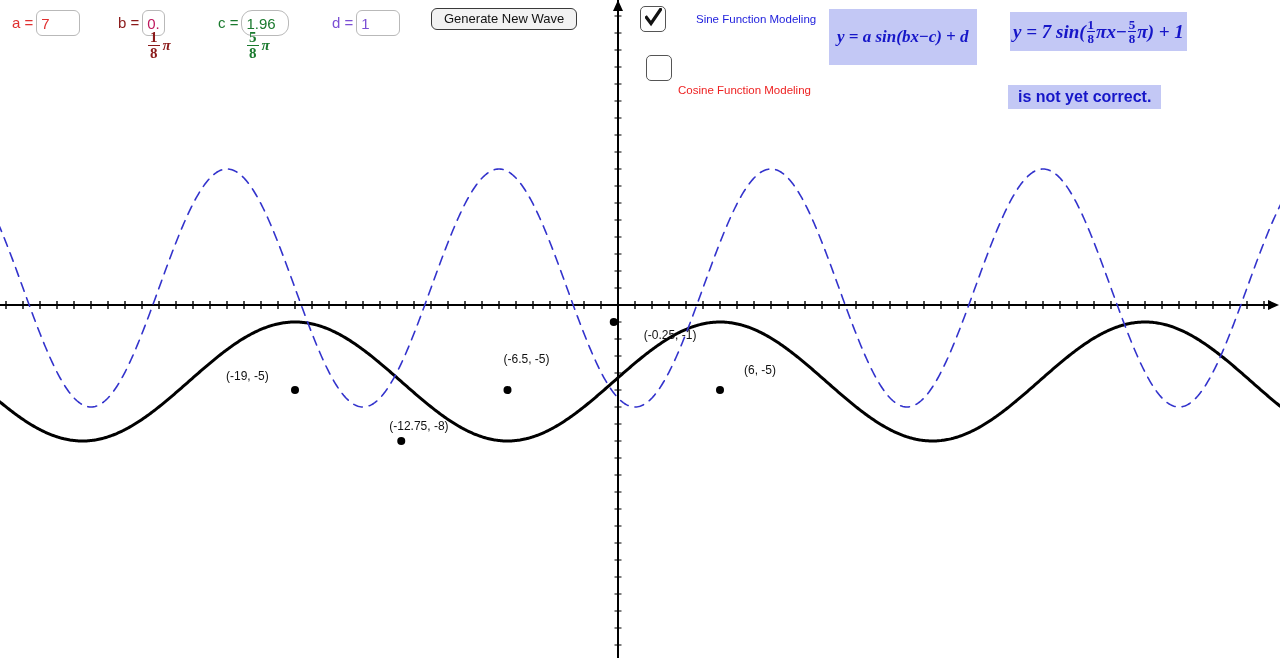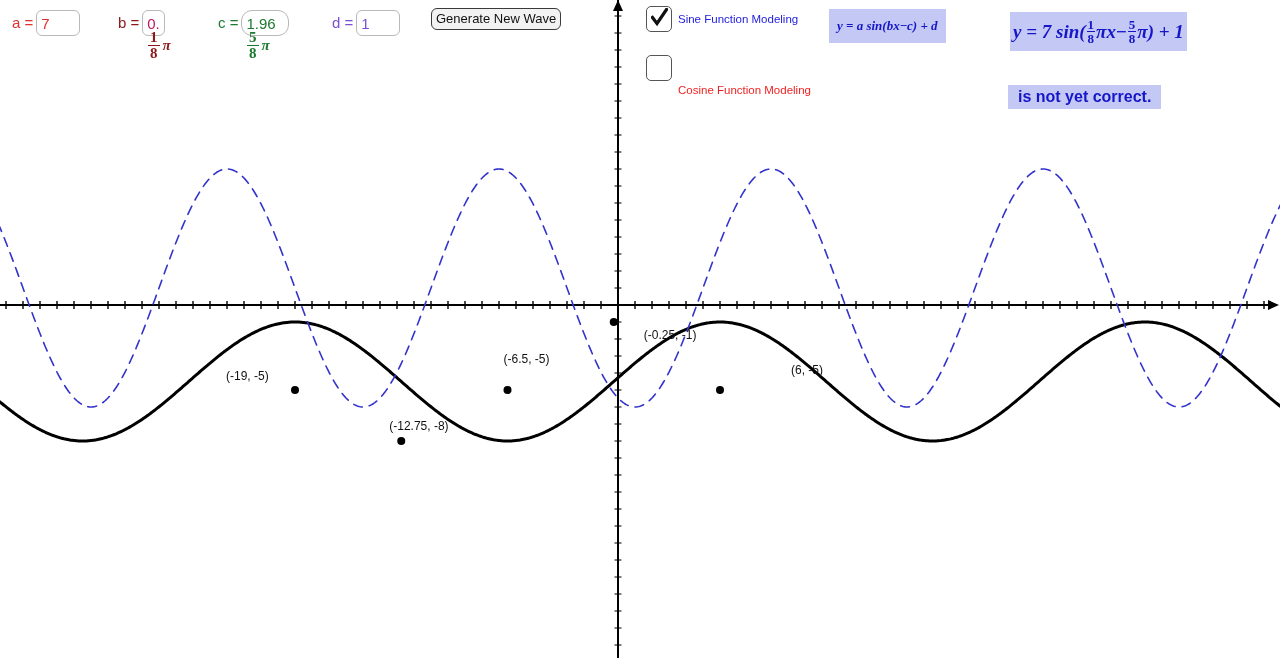--- a/index.html
+++ b/index.html
@@ -68,21 +68,21 @@
   .param.d{left:332px;top:10px;}
   .param.d .pbox{width:44px;color:#7b4fd4;}
 
   .frac.fb{left:148px;color:#8b1a1a;}
   .frac.fc{left:247px;color:#1a7a2e;}
 
   .genbtn{
     position:absolute;left:431px;top:8px;
     box-sizing:border-box;
     height:22px;
-    padding:0 4px;
+    padding:0 12px;
     border:1.4px solid #3a3a3a;
     border-radius:6px;
     background:#f2f2f2;
     color:#111;
     font-size:13px;
     font-family:"Liberation Sans", sans-serif;
     line-height:18px;
     cursor:pointer;
   }
 
@@ -103,35 +103,35 @@
   .cbrow .cbox .tick{
     position:absolute;left:4px;top:1px;
     width:17px;height:20px;
     display:block;
   }
   .cbrow .cblabel{
     font-size:11.5px;
     margin-left:6px;
     white-space:nowrap;
   }
-  .cbrow.sine{left:6px;top:6px;}
+  .cbrow.sine{left:0;top:6px;gap:24px;}
   .cbrow.sine .cblabel{color:#2222dd;}
   .cbrow.cosine{left:6px;top:40px;}
   .cbrow.cosine .cblabel{color:#ee2222;margin-top:44px;}
 
   .eqbox{
     position:absolute;
     background:#c3c8f5;
     color:#1616c8;
     font-family:"Liberation Serif", serif;
     font-weight:bold;
     white-space:nowrap;
     display:flex;align-items:center;
   }
-  .eq-general{left:189px;top:9px;padding:9px 8px;font-size:13px;font-style:italic;}
+  .eq-general{left:189px;top:9px;padding:18px 8px;font-size:17px;font-style:italic;}
   .eq-general .up{font-style:normal;}
   .eq-student{left:370px;top:12px;padding:6px 3px;font-size:19px;font-style:italic;}
   .eq-student .up{font-style:normal;}
 
   .eqfrac{
     display:inline-flex;flex-direction:column;align-items:center;
     line-height:1.0;font-size:13px;font-style:normal;font-weight:bold;
     vertical-align:middle;margin:0 1px;
   }
   .eqfrac .num{display:block;padding:0 1px;}
@@ -175,21 +175,21 @@
       <circle cx="507.5" cy="390" r="4" fill="#000"></circle>
       <circle cx="613.75" cy="322" r="4" fill="#000"></circle>
       <circle cx="720" cy="390" r="4" fill="#000"></circle>
     </svg>
 
   <div id="ptlabels">
       <div class="ptlabel" style="left: 226px; top: 369px;">(-19, -5)</div>
       <div class="ptlabel" style="left: 389.25px; top: 419px;">(-12.75, -8)</div>
       <div class="ptlabel" style="left: 503.5px; top: 352px;">(-6.5, -5)</div>
       <div class="ptlabel" style="left: 643.75px; top: 328px;">(-0.25, -1)</div>
-      <div class="ptlabel" style="left: 744px; top: 363px; margin-left: 47px;">(6, -5)</div>
+      <div class="ptlabel" style="left: 744px; top: 363px;">(6, -5)</div>
     </div>
 
   <div class="params">
 
     <div class="param a">
       <span class="plabel c-a">a =</span>
       <input class="pbox" type="text" value="7" style="">
     </div>
 
     <div class="param b">

